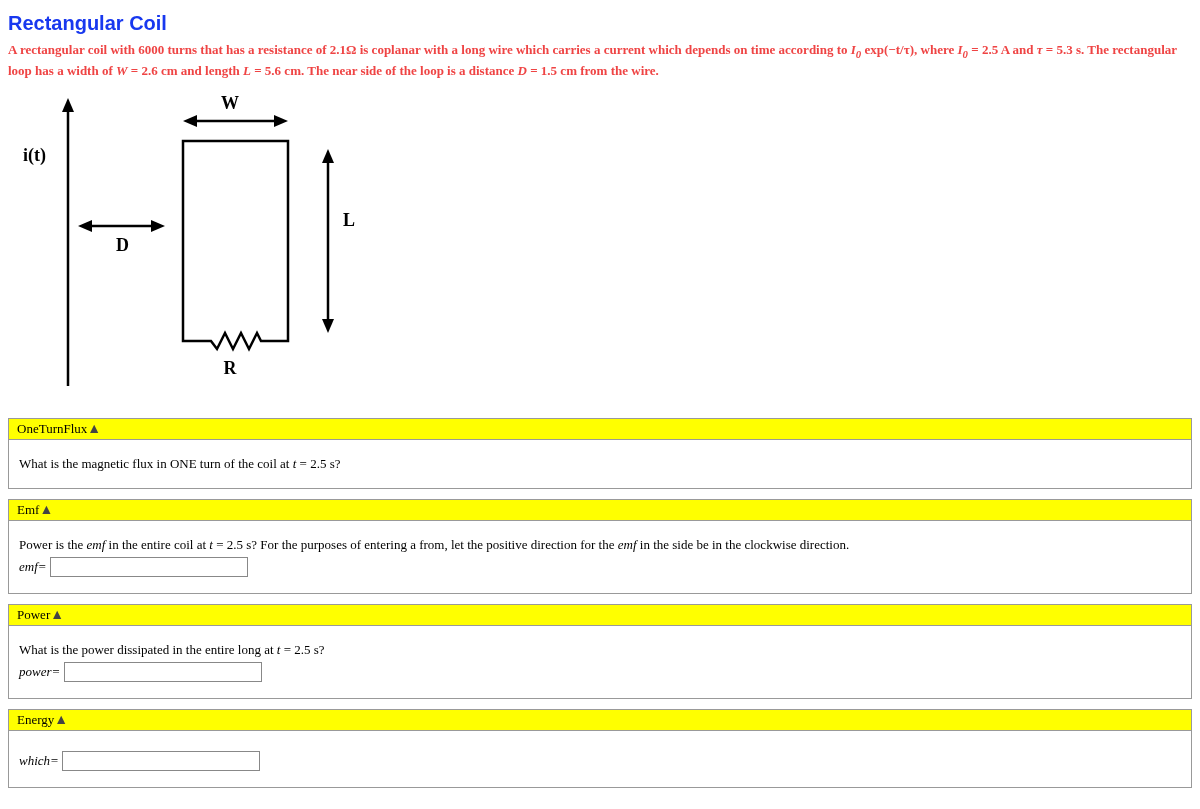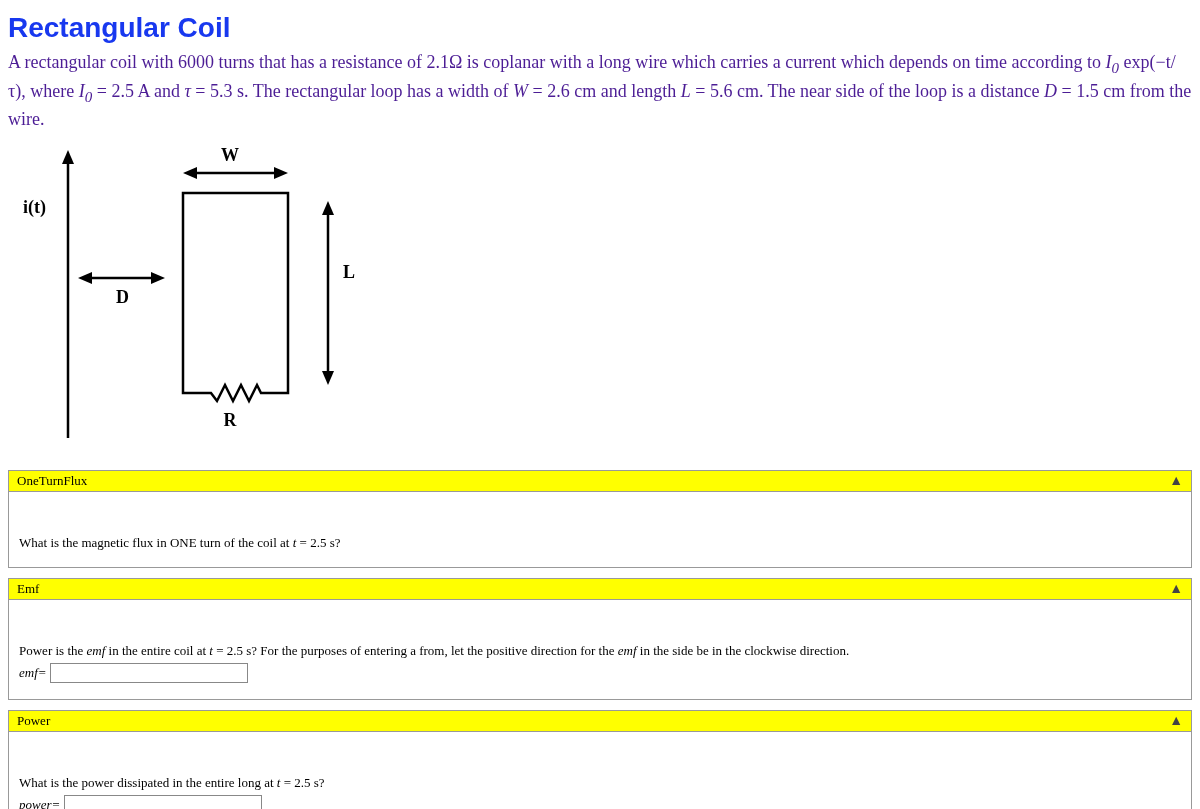--- a/index.html
+++ b/index.html
@@ -8,53 +8,52 @@
     margin: 0;
     padding: 8px;
     background: #fff;
     color: #000;
   }
   h2.title {
     font-family: Arial, sans-serif;
     color: #1838ef;
     font-weight: bold;
     margin: 4px 0 6px 0;
-    font-size: 28px;
+    font-size: 20px;
   }
   .problem {
     font-family: "Times New Roman", serif;
-    font-size: 18px;
+    font-size: 13px;
     line-height: 1.4;
     margin-bottom: 6px;
-    color: #4c1d95;
+    color: #ef4444;
+    font-weight: bold;
   }
   .mathit { font-style: italic; font-family: "Times New Roman", serif; }
   .diagram-wrap {
     margin: 6px 0 18px 0;
   }
   .section {
     border: 1px solid #999;
     margin-bottom: 10px;
   }
   .section-header {
     background: #ffff00;
     border-bottom: 1px solid #999;
     padding: 2px 8px;
     font-size: 13px;
     display: flex;
-    justify-content: space-between;
     align-items: center;
   }
   .chev {
     font-size: 14px;
     color: #444;
   }
   .section-body {
     padding: 16px 10px;
-    margin-top: 27px;
   }
   .answer-line {
     margin-top: 4px;
   }
   .answer-line .lbl {
     font-style: italic;
     font-family: "Times New Roman", serif;
   }
   input.ans {
     font-family: "Times New Roman", serif;

